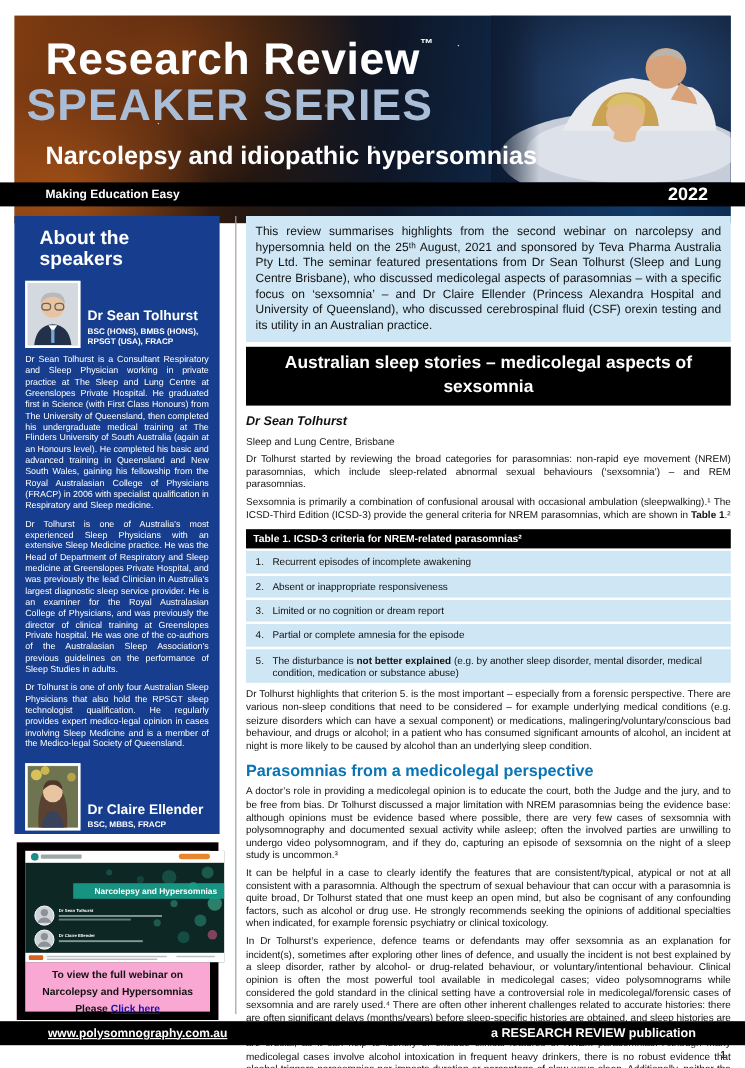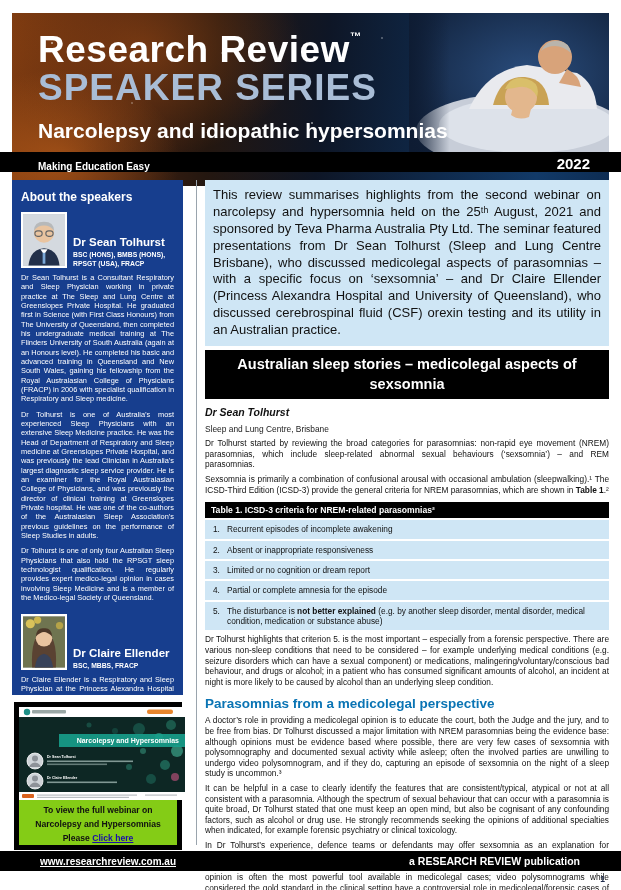--- a/index.html
+++ b/index.html
@@ -16,55 +16,55 @@
       radial-gradient(1.5px 1.5px at 300px 110px, rgba(255,255,255,.8), transparent),
       radial-gradient(1px 1px at 370px 25px, rgba(255,255,255,.9), transparent),
       radial-gradient(1px 1px at 90px 120px, rgba(255,220,180,.8), transparent),
       radial-gradient(2px 2px at 260px 75px, rgba(255,255,255,.5), transparent),
       radial-gradient(120px 90px at 8% 85%, rgba(214,108,28,.55), transparent),
       radial-gradient(160px 110px at 22% 20%, rgba(170,80,20,.5), transparent),
       linear-gradient(95deg, #7c3a10 0%, #4c2410 16%, #241710 34%, #0e1626 52%, #0f2a4c 72%, #123a68 88%, #0d2c52 100%);
   }
   .hdr-brand { position:absolute; left:26px; top:16px; color:#ffffff; font-size:37px; font-weight:bold; letter-spacing:.5px; }
   .hdr-tm { font-size:11px; vertical-align:22px; font-weight:bold; }
-  .hdr-series { position:absolute; left:26px; top:54px; color:#a9bdd6; font-size:37px; font-weight:bold; letter-spacing:1px; }
+  .hdr-series { position:absolute; left:10px; top:54px; color:#a9bdd6; font-size:37px; font-weight:bold; letter-spacing:1px; }
   .hdr-topic { position:absolute; left:26px; top:106px; color:#ffffff; font-size:21px; font-weight:bold; }
   .hdr-photo { position:absolute; right:0; top:0; width:200px; height:139px; }
 
   
   .meta-bar { position:absolute; left:0; top:152px; width:621px; height:20px; background:#000;
-    display:flex; align-items:flex-end; justify-content:space-between; padding:0 31px 0 38px; }
+    display:flex; align-items:center; justify-content:space-between; padding:0 31px 0 38px; }
   .meta-bar .tagline { color:#fff; font-weight:bold; font-size:10px; }
   .meta-bar .year { color:#fff; font-weight:bold; font-size:15px; }
 
   
   .sidebar { position:absolute; left:12px; top:180px; width:171px; height:515px;
     background:#173e8e; color:#fff; padding:8px 9px; overflow:hidden; }
-  .sb-heading { font-size:12px; font-weight:bold; margin:2px 0 8px 0; }
+  .sb-heading { font-size:16px; font-weight:bold; margin:2px 0 8px 12px; }
   .speaker-head { display:flex; align-items:flex-end; margin-bottom:5px; }
   .speaker-photo { flex:0 0 46px; width:46px; height:56px; border:2px solid #fff; background:#cfd4da; margin-right:6px; }
   .speaker-photo svg { display:block; width:100%; height:100%; }
   .speaker-id .nm { font-size:11.5px; font-weight:bold; line-height:1.1; margin-bottom:2px; }
   .speaker-id .cr { font-size:6.8px; font-weight:bold; line-height:1.25; }
   .sb-bio { font-size:7.4px; line-height:1.26; text-align:justify; margin-bottom:6px; }
   .sb-gap { height:6px; }
 
   
   .promo { position:absolute; left:14px; top:702px; width:168px; height:148px;
-    background:#84cc16; border:5px solid #000000; }
+    background:#f9a8d4; border:7px solid #000000; }
   .promo-thumb { display:block; width:166px; height:93px; cursor:pointer; }
   .promo-cta { text-align:center; font-size:8.6px; font-weight:bold; color:#111; line-height:1.6; padding-top:4px; }
   .promo-link { color:#1a0dab; text-decoration:underline; cursor:pointer; }
 
   
   .vdivider { position:absolute; left:196px; top:180px; width:1px; height:665px; background:#9aa4ad; }
 
   
   .main { position:absolute; left:205px; top:180px; width:404px; }
-  .intro-box { background:#cfe6f5; padding:7px 8px; font-size:13px; line-height:1.3; text-align:justify; color:#111; }
+  .intro-box { background:#cfe6f5; padding:7px 8px; font-size:10px; line-height:1.3; text-align:justify; color:#111; }
   .banner { background:#000; color:#fff; text-align:center; font-size:14.5px; font-weight:bold;
     line-height:1.35; padding:5px 30px; margin-top:4px; }
   .author { margin-top:7px; }
   .author .nm { font-size:10.5px; font-weight:bold; font-style:italic; color:#111; }
   .author .af { font-size:8.4px; color:#222; margin-top:6px; }
   h2.sec { color:#0a74b4; font-size:13.5px; font-weight:bold; margin-top:9px; margin-bottom:3px; }
   .para { font-size:8.3px; line-height:1.28; text-align:justify; color:#111; margin-top:4px; }
   .para b { font-weight:bold; }
 
   .tbl { margin-top:7px; }
@@ -265,18 +265,18 @@
 
     <p class="para">Dr Tolhurst highlights that criterion 5. is the most important – especially from a forensic perspective. There are various non-sleep conditions that need to be considered – for example underlying medical conditions (e.g. seizure disorders which can have a sexual component) or medications, malingering/voluntary/conscious bad behaviour, and drugs or alcohol; in a patient who has consumed significant amounts of alcohol, an incident at night is more likely to be caused by alcohol than an underlying sleep condition.</p>
 
     <h2 class="sec">Parasomnias from a medicolegal perspective</h2>
     <p class="para">A doctor’s role in providing a medicolegal opinion is to educate the court, both the Judge and the jury, and to be free from bias. Dr Tolhurst discussed a major limitation with NREM parasomnias being the evidence base: although opinions must be evidence based where possible, there are very few cases of sexsomnia with polysomnography and documented sexual activity while asleep; often the involved parties are unwilling to undergo video polysomnogram, and if they do, capturing an episode of sexsomnia on the night of a sleep study is uncommon.³</p>
     <p class="para">It can be helpful in a case to clearly identify the features that are consistent/typical, atypical or not at all consistent with a parasomnia. Although the spectrum of sexual behaviour that can occur with a parasomnia is quite broad, Dr Tolhurst stated that one must keep an open mind, but also be cognisant of any confounding factors, such as alcohol or drug use. He strongly recommends seeking the opinions of additional specialties when indicated, for example forensic psychiatry or clinical toxicology.</p>
     <p class="para">In Dr Tolhurst’s experience, defence teams or defendants may offer sexsomnia as an explanation for incident(s), sometimes after exploring other lines of defence, and usually the incident is not best explained by a sleep disorder, rather by alcohol- or drug-related behaviour, or voluntary/intentional behaviour. Clinical opinion is often the most powerful tool available in medicolegal cases; video polysomnograms while considered the gold standard in the clinical setting have a controversial role in medicolegal/forensic cases of sexsomnia and are rarely used.⁴ There are often other inherent challenges related to accurate histories: there are often significant delays (months/years) before sleep-specific histories are obtained, and sleep histories are often inadequately captured at the initial police interviews. Histories from eyewitnesses and/or complainants are crucial, as it can help to identify or exclude clinical features of NREM parasomnias. Although many medicolegal cases involve alcohol intoxication in frequent heavy drinkers, there is no robust evidence that alcohol triggers parasomnias nor impacts duration or percentage of slow-wave sleep. Additionally, neither the ICSD-3 nor the Diagnostic and Statistical Manual of Mental Disorders (DSM-5) list alcohol as a trigger for NREM sleep arousal disorders/sleepwalking.²</p>
   </main>
 
   <footer class="footer">
-    <a class="url">www.researchreview.com.au</a>
+    <a class="url">www.polysomnography.com.au</a>
     <span class="pub">a RESEARCH REVIEW publication</span>
   </footer>
   <div class="page-num">1</div>
 
 </div>
 
 </body></html>

